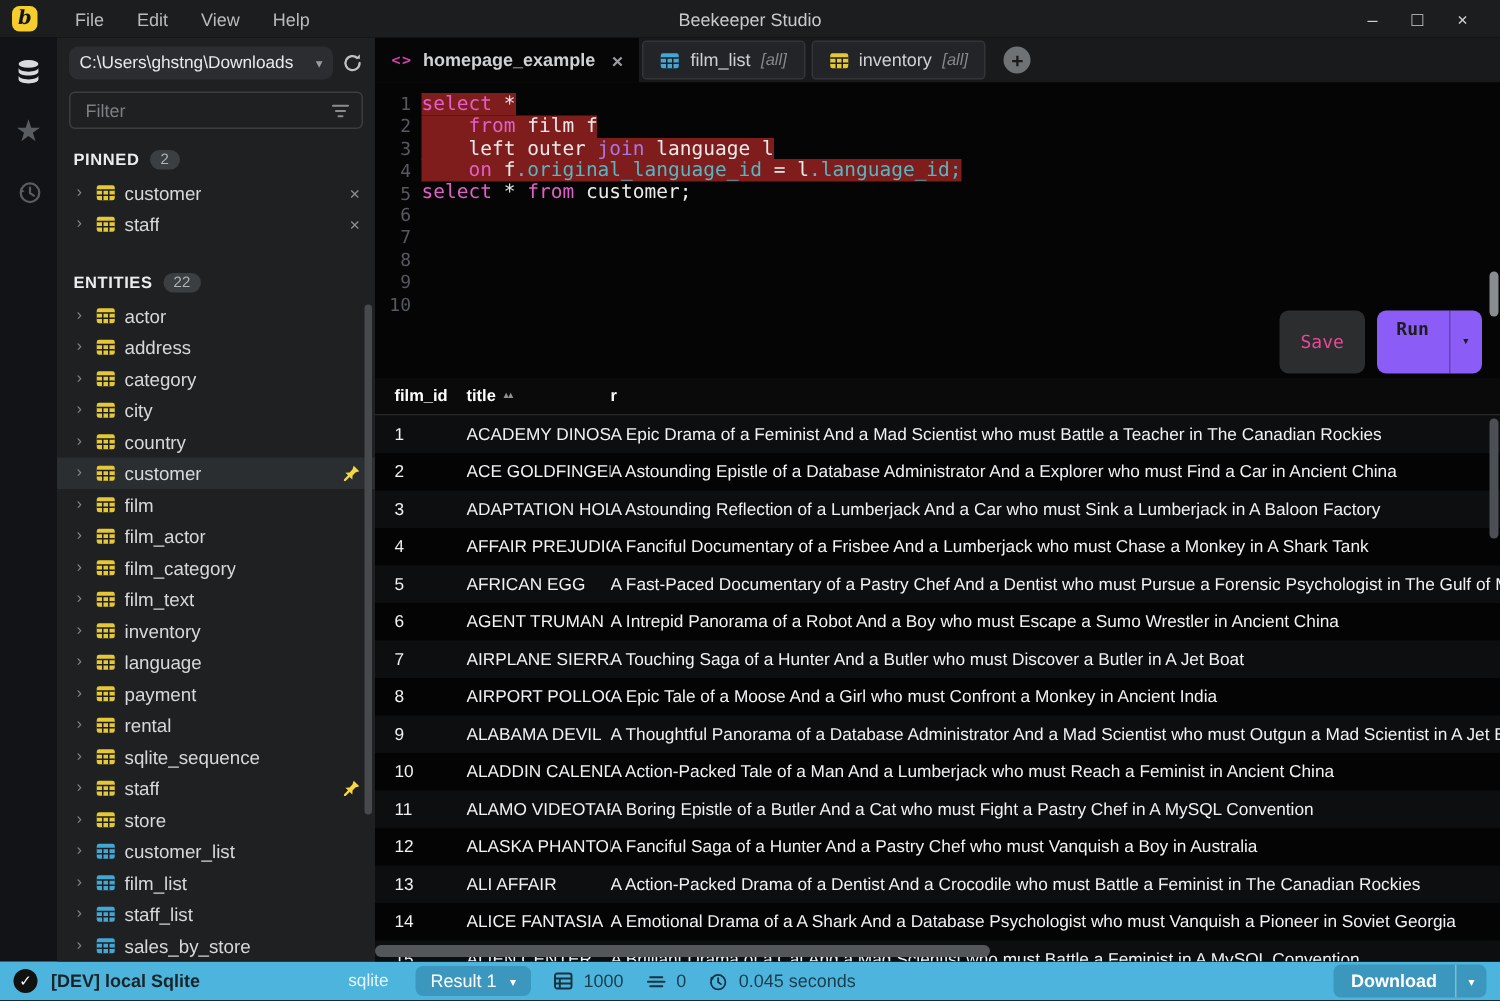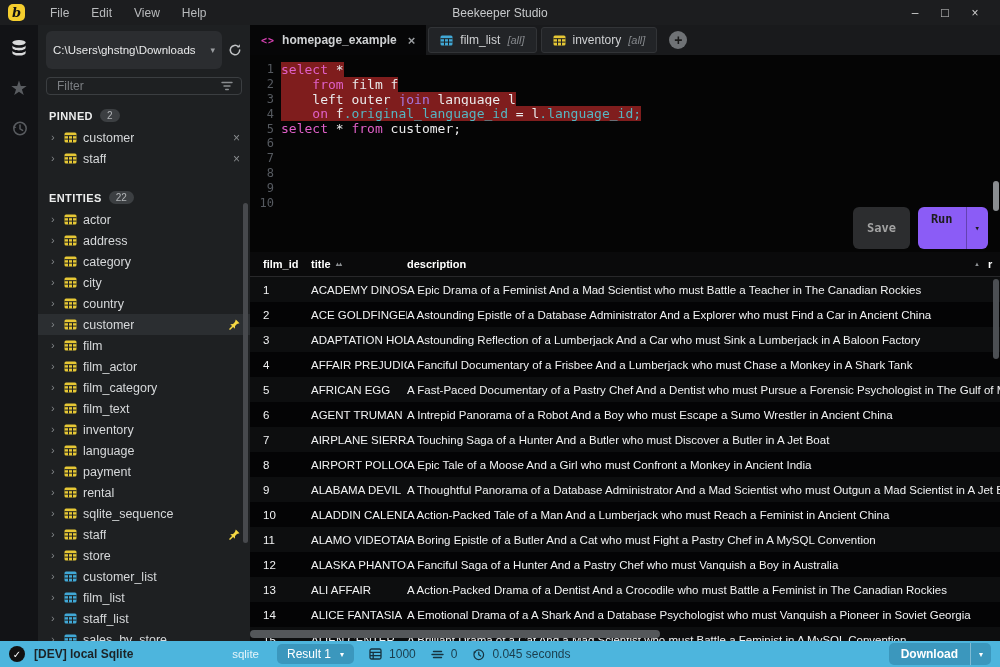--- a/index.html
+++ b/index.html
@@ -24,21 +24,21 @@
 
   
   .rail{width:38px;background:#121316;display:flex;flex-direction:column;align-items:center;flex:none;padding-top:3px;}
   .rail-item{width:38px;height:40px;display:flex;align-items:center;justify-content:center;}
   .rail-item svg{display:block;}
   .star-glyph{font-size:20px;color:#595c60;line-height:1;}
 
   
   .sidebar{width:212px;background:#1e2022;flex:none;display:flex;flex-direction:column;position:relative;overflow:hidden;}
   .conn-row{display:flex;align-items:center;gap:6px;padding:6px 8px 3px 8px;}
-  .conn-box{flex:1;height:38px;background:#2b2d30;border-radius:6px;display:flex;align-items:center;
+  .conn-box{flex:1;height:22px;background:#2b2d30;border-radius:6px;display:flex;align-items:center;
             padding:0 7px;min-width:0;}
   .conn-path{font-size:11.5px;color:#e8e9ea;white-space:nowrap;overflow:hidden;flex:1;}
   .conn-caret{color:#9a9da0;font-size:9px;margin-left:4px;}
   .filter-row{margin:5px 8px 2px 8px;height:24px;border:1px solid #3b3e41;border-radius:4px;
               display:flex;align-items:center;padding:0 8px;gap:6px;}
   .filter-input{flex:1;background:transparent;border:none;outline:none;color:#cfd1d3;font-size:12px;
                 font-family:"Liberation Sans",sans-serif;min-width:0;}
   .filter-input::placeholder{color:#7c7f83;}
   .section-header{display:flex;align-items:center;gap:7px;padding:12px 10px 5px 11px;}
   .section-title{font-size:11px;font-weight:bold;letter-spacing:.4px;color:#eceded;}
@@ -72,21 +72,21 @@
   .codeline{display:flex;height:14.8px;align-items:center;}
   .gutter{width:24px;flex:none;text-align:right;color:#565a60;font-size:12px;padding-right:7px;}
   .codetext{white-space:pre;color:#eaeaeb;}
   .selbg{background:#7f1d1d;}
   .tk-kw{color:#e060c8;}
   .tk-kw2{color:#a678e2;}
   .tk-ty{color:#56b6c2;}
   .tk-pl{color:#eaeaeb;}
   .editor-scroll{position:absolute;right:1px;top:126px;width:6px;height:30px;background:#8a8d90;border-radius:3px;}
   .editor-actions{position:absolute;right:12px;bottom:3px;display:flex;gap:8px;}
-  .btn-save{background:#2c2d2f;color:#a3a3a3;font-size:12px;font-weight:bold;padding:14px 14px;border-radius:6px;}
+  .btn-save{background:#2c2d2f;color:#ec4899;font-size:12px;font-weight:normal;padding:14px 14px;border-radius:6px;}
   .btn-run{background:#8b5cf6;color:#1d1d1d;border-radius:6px;display:flex;align-items:stretch;overflow:hidden;}
   .btn-run-label{padding:5px 13px;font-size:12px;font-weight:bold;}
   .btn-run-divider{width:1px;background:rgba(0,0,0,.28);}
   .btn-run-caret{padding:5px 8px;font-size:9px;display:flex;align-items:center;}
 
   
   .results{flex:1;min-height:0;position:relative;display:flex;flex-direction:column;background:#060606;overflow:hidden;}
   .thead{height:24px;flex:none;display:flex;align-items:center;background:#0a0a0b;border-bottom:1px solid #28282a;
          font-size:11px;font-weight:bold;color:#fff;}
   .sort{color:#8e9194;font-size:6px;margin-left:7px;}
@@ -540,24 +540,20 @@
       <div class="results">
         <div class="thead">
           <div class="c-id">
             <span>film_id</span>
             <span class="sort">▲</span>
           </div>
           <div class="c-title">
             <span>title</span>
             <span class="sort">▲</span>
           </div>
-          <div class="c-desc">
-            <span>description</span>
-            <span class="sort">▲</span>
-          </div>
           <div class="c-extra">r</div>
         </div>
         <div class="tbody" id="result-rows">
             <div class="trow">
               <div class="td c-id">1</div>
               <div class="td c-title">ACADEMY DINOSAUR</div>
               <div class="td c-desc">A Epic Drama of a Feminist And a Mad Scientist who must Battle a Teacher in The Canadian Rockies</div>
             </div>
             <div class="trow">
               <div class="td c-id">2</div>

